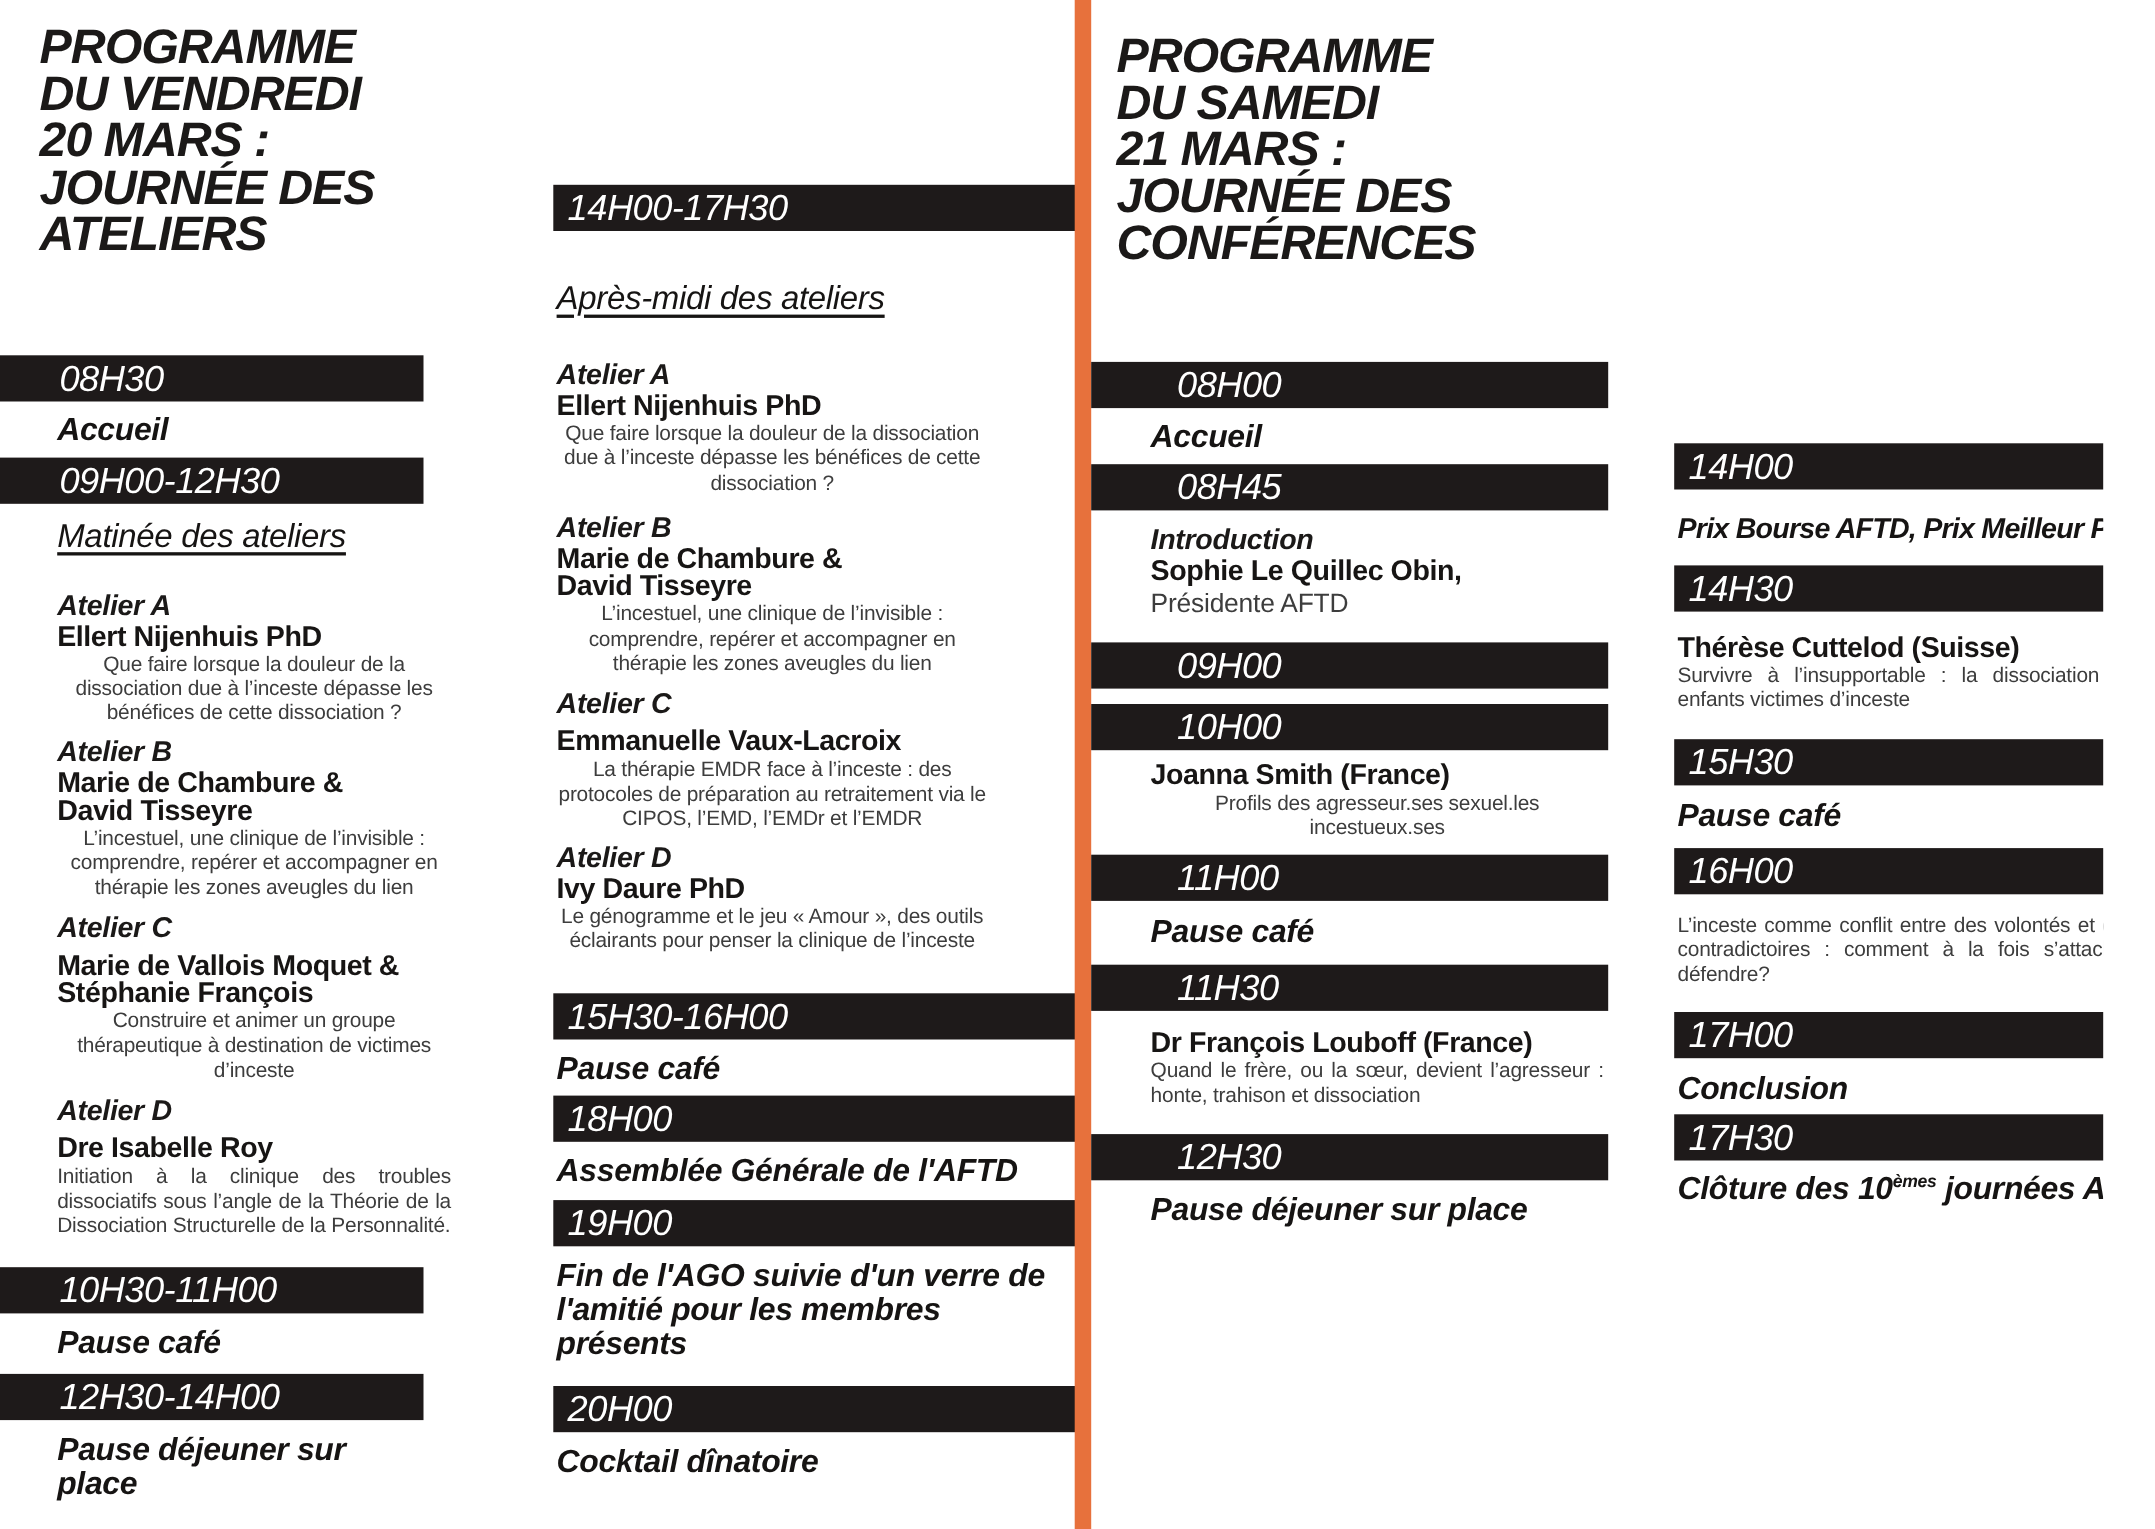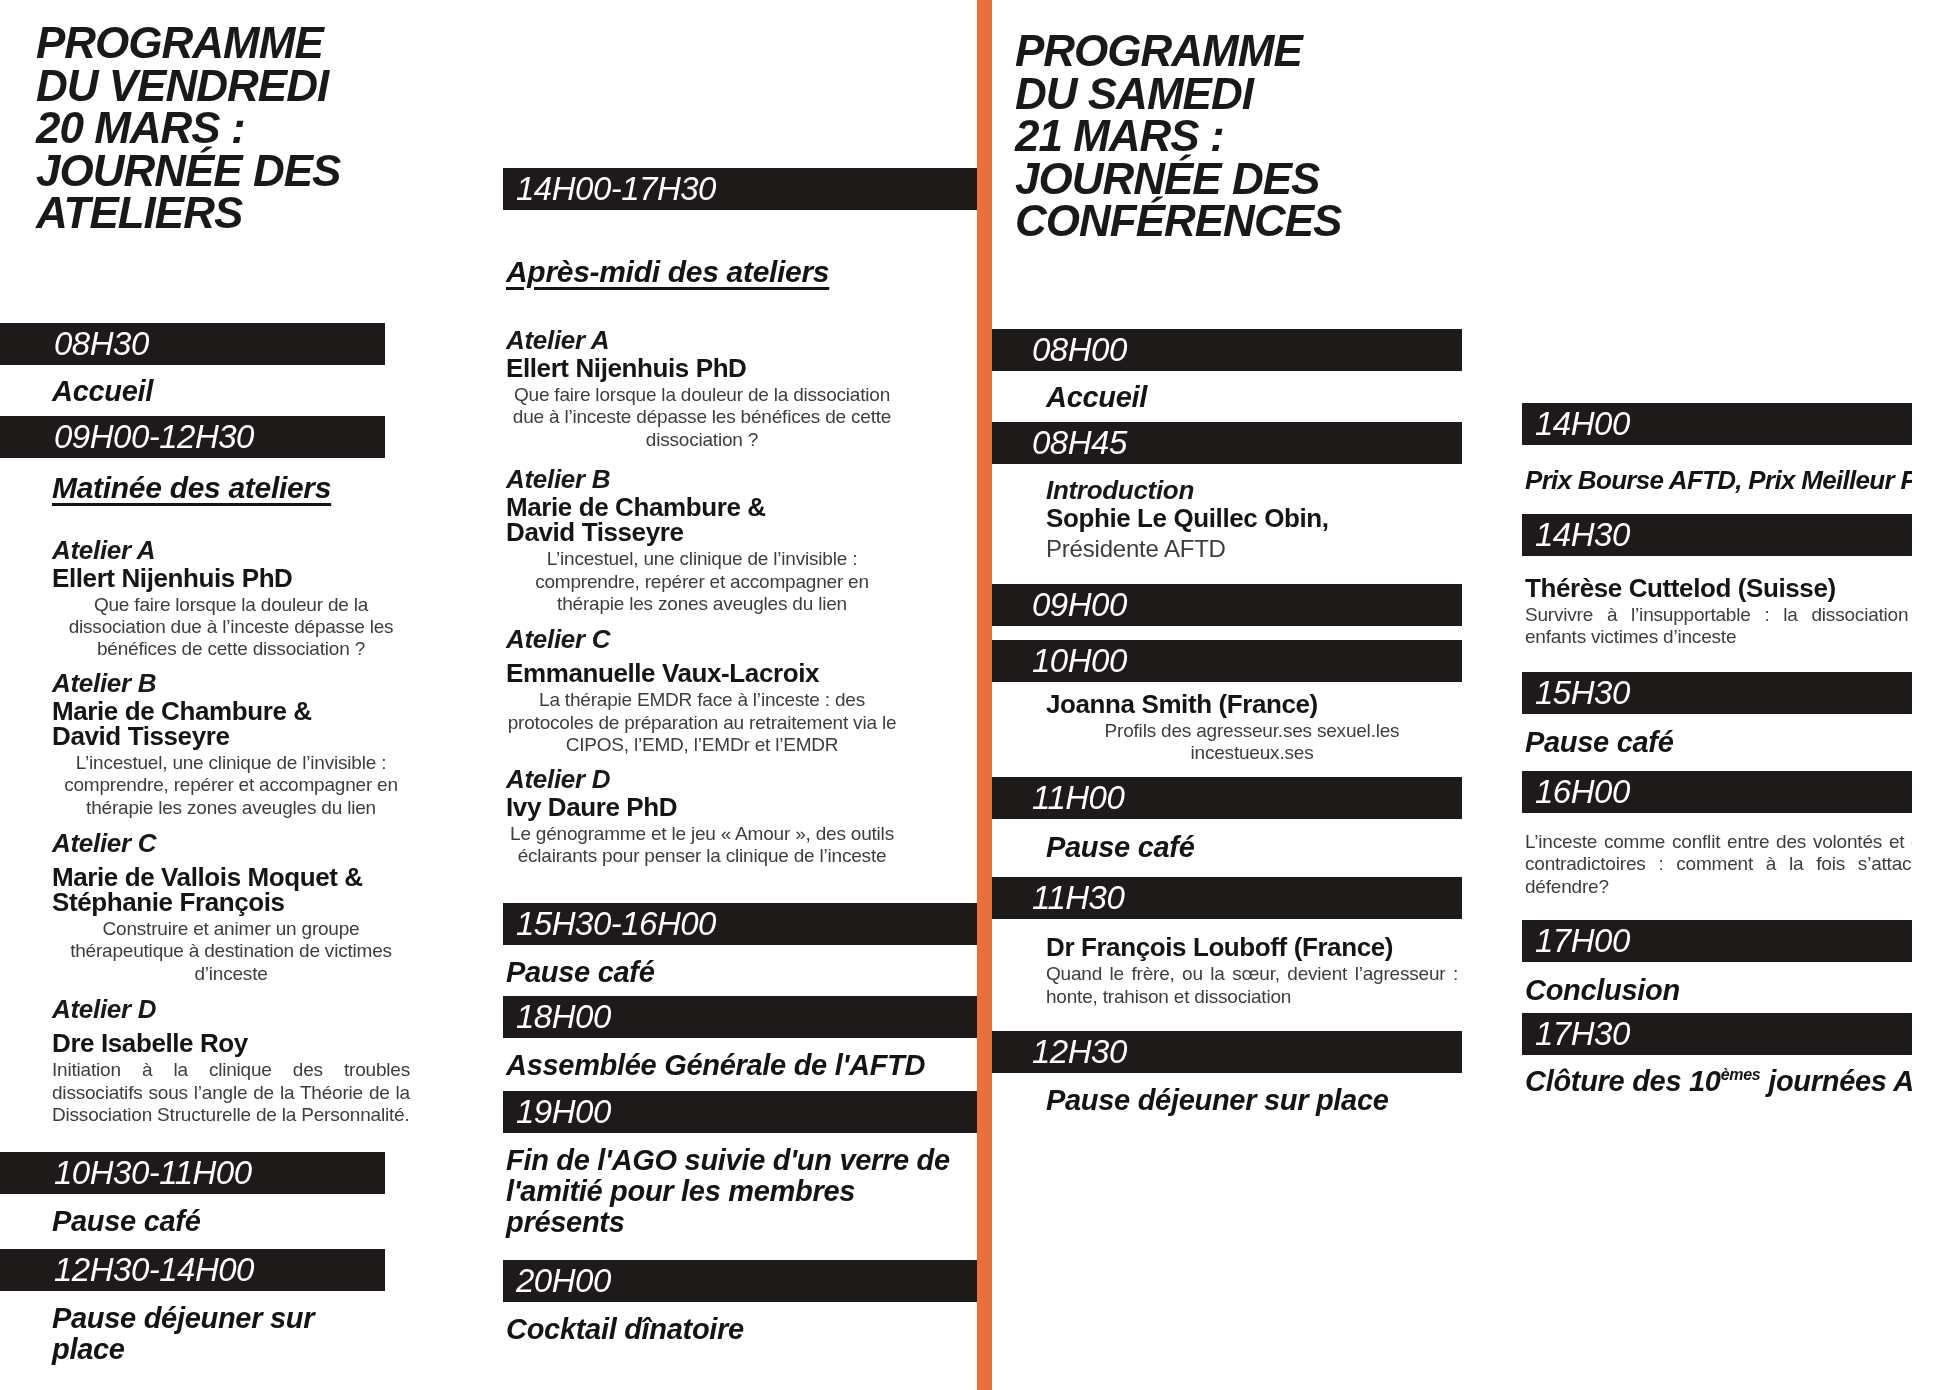--- a/index.html
+++ b/index.html
@@ -15,32 +15,32 @@
   #col3 { left:992px; width:470px; }
   #col4 { left:1522px; width:477px; }
 
   .page-title { font-weight:700; font-style:italic; font-size:44px; line-height:42.5px;
                 letter-spacing:-1px; white-space:pre-line; color:#1b1918; }
 
   .time-bar { height:42px; background:var(--bar,#1E1A1A); color:#ffffff;
               font-weight:400; font-style:italic; font-size:33px; letter-spacing:-0.5px;
               display:flex; align-items:center; }
   #col1 .time-bar { width:385px; padding-left:54px; }
-  #col3 .time-bar { padding-left:40px; }
+  #col3 .time-bar { padding-left:78px; }
   #col2 .time-bar, #col4 .time-bar { padding-left:13px; }
 
   
   #col1 .ct { margin-left:52px; }
   #col3 .ct { margin-left:54px; }
   #col2 .ct { margin-left:3px; }
   #col4 .ct { margin-left:3px; }
 
   .item { font-weight:700; font-style:italic; font-size:29px; line-height:31px; letter-spacing:-0.3px; color:#161413; }
   .item--tight { font-size:26px; letter-spacing:-0.7px; }
-  .subtitle { font-weight:700; font-style:italic; font-size:30px; line-height:32px; letter-spacing:-0.3px;
+  .subtitle { font-weight:400; font-style:italic; font-size:30px; line-height:32px; letter-spacing:-0.3px;
               text-decoration:underline; text-decoration-thickness:2.5px; text-underline-offset:5px; color:#161413; }
 
   .atl-label { font-weight:700; font-style:italic; font-size:26px; line-height:25px; letter-spacing:-0.3px; color:#1b1918; }
   .speakers  { font-weight:700; font-size:26px; line-height:25px; letter-spacing:-0.4px;
                white-space:pre-line; margin-top:3px; color:#171514; }
   .desc { font-size:19px; line-height:22.4px; letter-spacing:-0.2px; color:#3d3d3d; margin-top:3px;text-align:center; }
   .desc--justify { text-align:justify; }
   #col1 .desc { width:358px; }
   #col2 .desc { width:392px; }
   #col3 .desc { width:412px; }

